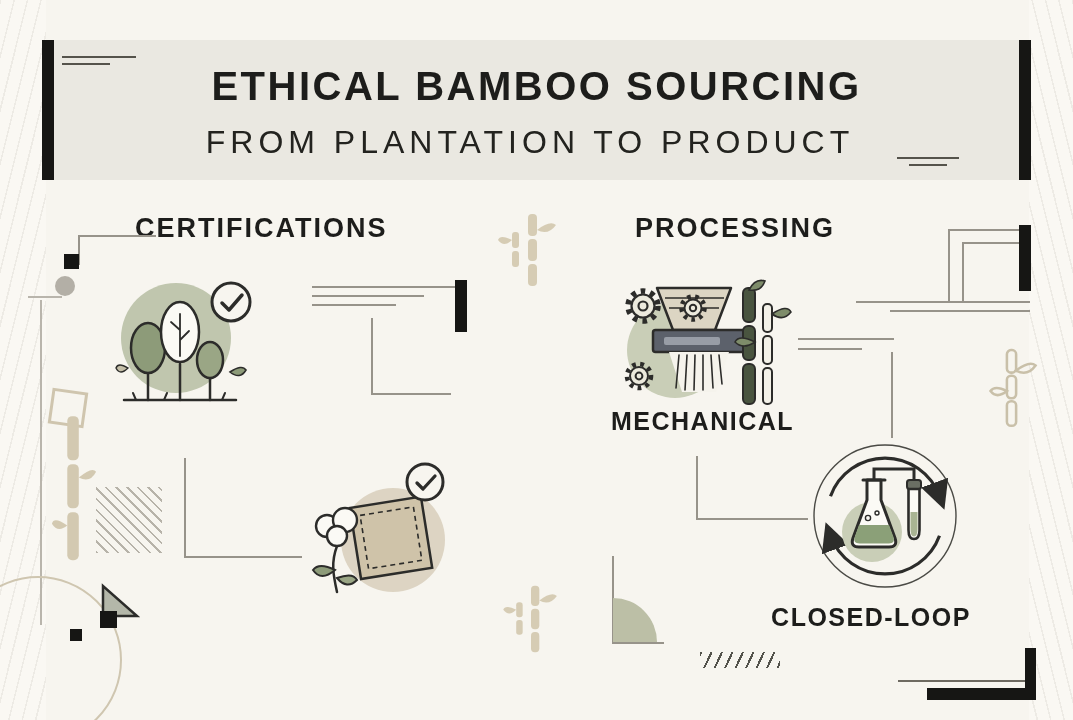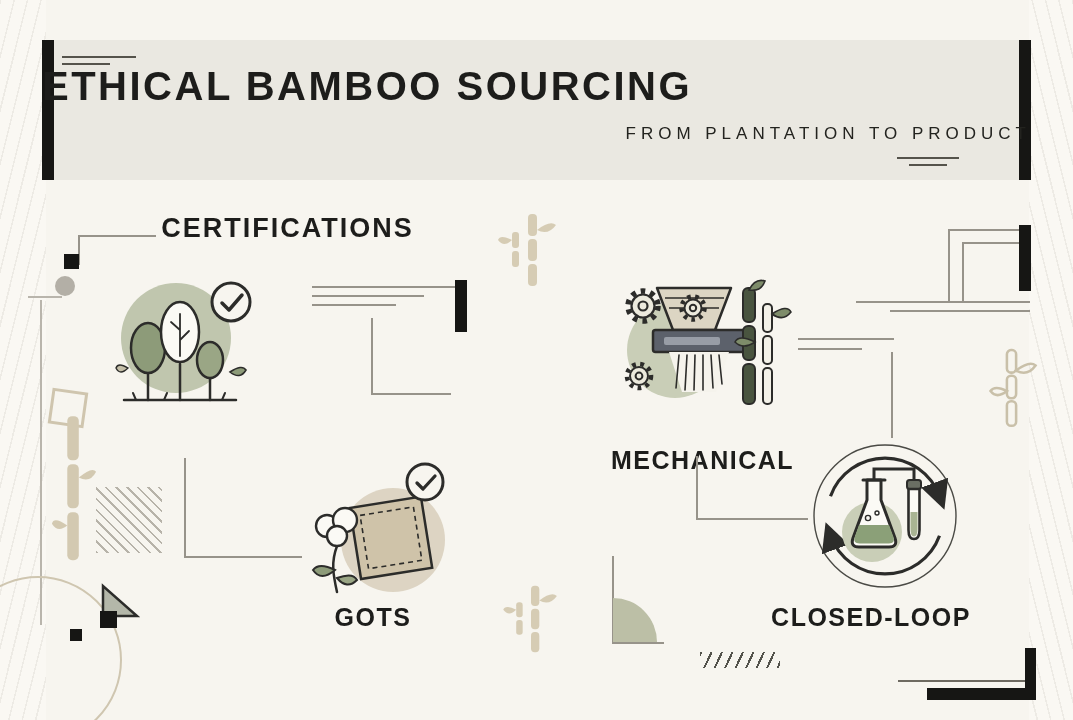--- a/index.html
+++ b/index.html
@@ -10,24 +10,24 @@
   .edge-texture:after{content:"";position:absolute;inset:0;
     background:repeating-linear-gradient(104deg, rgba(125,118,104,.10) 0 1.5px, rgba(0,0,0,0) 1.5px 13px);}
   .edge-texture.left{left:0;width:46px}
   .edge-texture.right{right:0;width:44px;transform:scaleX(-1)}
 
   .banner{position:absolute;left:42px;top:40px;width:989px;height:140px;background:#eae8e1}
   .endbar{position:absolute;top:0;bottom:0;width:12px;background:#161614}
   .endbar.left{left:0}
   .endbar.right{right:0}
   .banner-line{position:absolute;height:2px;background:#55534b}
-  .title{position:absolute;left:0;right:0;top:24px;font-size:40px;font-weight:800;letter-spacing:2.5px;color:#1d1d1b}
-  .subtitle{position:absolute;left:0;right:0;top:84px;text-align:right;font-size:17px;font-weight:500;letter-spacing:5px;color:#23231f}
-
-  .col-heading{position:absolute;font-size:27px;font-weight:800;letter-spacing:2px;text-align:center;color:#1d1d1b}
+  .title{position:absolute;left:0;right:0;top:24px;text-align:center;font-size:40px;font-weight:800;letter-spacing:2.5px;color:#1d1d1b}
+  .subtitle{position:absolute;left:0;right:13px;top:84px;text-align:center;font-size:32px;font-weight:500;letter-spacing:5px;color:#23231f}
+
+  .col-heading{position:absolute;font-size:27px;font-weight:800;letter-spacing:2px;color:#1d1d1b}
   .item-label{position:absolute;font-size:25px;font-weight:800;letter-spacing:1.5px;text-align:center;color:#1d1d1b}
 
   .hline{position:absolute;height:2px;background:#97938a}
   .vline{position:absolute;width:2px;background:#97938a}
   .faint{background:#b9b5ac}
   .thin{background:#6e6a61}
   .black-bar{position:absolute;background:#161614}
   .dot{position:absolute;border-radius:50%;background:#b3afa6}
   .hatch-square{position:absolute;background:repeating-linear-gradient(45deg,#b7b3a9 0 1.8px,rgba(0,0,0,0) 1.8px 7.5px)}
   .hatch-ticks{position:absolute;background:repeating-linear-gradient(115deg,#53524b 0 2px,rgba(0,0,0,0) 2px 9.5px)}
@@ -49,20 +49,21 @@
     <div class="endbar right"></div>
     <div class="banner-line" style="left:20px;top:16px;width:74px"></div>
     <div class="banner-line" style="left:20px;top:23px;width:48px"></div>
     <div class="banner-line" style="right:72px;bottom:21px;width:62px"></div>
     <div class="banner-line" style="right:84px;bottom:14px;width:38px"></div>
     <h1 class="title">ETHICAL BAMBOO SOURCING</h1>
     <h2 class="subtitle">FROM PLANTATION TO PRODUCT</h2>
   </header>
 
   <h3 class="col-heading" style="left:135px;top:213px;width:305px">CERTIFICATIONS</h3>
+  <h3 class="col-heading" style="left:635px;top:213px;width:302px">PROCESSING</h3>
 
   <svg class="abs" style="left:112px;top:272px" width="150" height="162" viewBox="0 0 150 162">
     <circle cx="64" cy="66" r="55" fill="#c0c6ae"></circle>
     <path d="M12 128 H124" stroke="#2c2c2a" stroke-width="2.5" stroke-linecap="round" fill="none"></path>
     <path d="M24 128 l-3 -7 M52 128 l3 -7 M110 128 l3 -7" stroke="#2c2c2a" stroke-width="2" stroke-linecap="round" fill="none"></path>
     <path d="M36 128 V98 M68 128 V92 M98 128 V104" stroke="#2c2c2a" stroke-width="2.5" stroke-linecap="round" fill="none"></path>
     <ellipse cx="36" cy="76" rx="17" ry="25" fill="#8d9b79" stroke="#2c2c2a" stroke-width="2.5"></ellipse>
     <ellipse cx="68" cy="60" rx="19" ry="30" fill="#fbfaf5" stroke="#2c2c2a" stroke-width="2.5"></ellipse>
     <path d="M68 42 V84 M68 58 L59 50 M68 68 L77 59" stroke="#2c2c2a" stroke-width="1.8" stroke-linecap="round" fill="none"></path>
     <ellipse cx="98" cy="88" rx="13" ry="18" fill="#9aa685" stroke="#2c2c2a" stroke-width="2.5"></ellipse>
@@ -80,21 +81,20 @@
     </g>
     <path d="M44 134 C40 116 38 104 44 88" stroke="#2c2c2a" stroke-width="2.5" fill="none" stroke-linecap="round"></path>
     <path d="M42 112 Q26 104 20 112 Q28 124 42 112 Z" fill="#8d9b79" stroke="#2c2c2a" stroke-width="2"></path>
     <path d="M44 120 Q60 114 64 122 Q54 132 44 120 Z" fill="#9aa685" stroke="#2c2c2a" stroke-width="2"></path>
     <circle cx="34" cy="68" r="11" fill="#fbfaf5" stroke="#2c2c2a" stroke-width="2.4"></circle>
     <circle cx="52" cy="62" r="12" fill="#fbfaf5" stroke="#2c2c2a" stroke-width="2.4"></circle>
     <circle cx="44" cy="78" r="10" fill="#fbfaf5" stroke="#2c2c2a" stroke-width="2.4"></circle>
     <circle cx="132" cy="24" r="18" fill="#f7f5ef" stroke="#2c2c2a" stroke-width="3"></circle>
     <path d="M124 25 l6 6 l12 -13" stroke="#2c2c2a" stroke-width="3.3" fill="none" stroke-linecap="round" stroke-linejoin="round"></path>
   </svg>
-  <div class="item-label" style="left:293px;top:603px;width:160px">GOTS</div>
 
   <svg class="abs" style="left:605px;top:278px" width="190" height="140" viewBox="0 0 190 140">
     <circle cx="70" cy="72" r="48" fill="#c9ceb7"></circle>
     <path d="M52 10 L126 10 L110 52 L68 52 Z" fill="#dcd5c3" stroke="#2c2c2a" stroke-width="2.5" stroke-linejoin="round"></path>
     <path d="M60 20 H119 M64 30 H114" stroke="#2c2c2a" stroke-width="1.4" fill="none"></path>
     <rect x="48" y="52" width="92" height="22" rx="2.5" fill="#5c616b" stroke="#2c2c2a" stroke-width="2.5"></rect>
     <rect x="59" y="59" width="56" height="8" rx="2" fill="#989da6"></rect>
     <path d="M64 74 L124 74 L111 114 L77 114 Z" fill="#f5f3ec"></path>
     <path d="M74 77 L71 110 M82 77 L80 112 M90 77 L89 112 M98 77 L98 112 M106 77 L108 110 M114 77 L117 106" stroke="#2c2c2a" stroke-width="1.6" fill="none" stroke-linecap="round"></path>
     <g>
@@ -117,21 +117,21 @@
       <rect x="138" y="48" width="12" height="34" rx="5" fill="#49543f" stroke="#2c2c2a" stroke-width="2"></rect>
       <rect x="138" y="86" width="12" height="40" rx="5" fill="#49543f" stroke="#2c2c2a" stroke-width="2"></rect>
       <rect x="158" y="26" width="9" height="28" rx="4" fill="#f3f1e8" stroke="#2c2c2a" stroke-width="2"></rect>
       <rect x="158" y="58" width="9" height="28" rx="4" fill="#f3f1e8" stroke="#2c2c2a" stroke-width="2"></rect>
       <rect x="158" y="90" width="9" height="36" rx="4" fill="#f3f1e8" stroke="#2c2c2a" stroke-width="2"></rect>
       <path d="M167 36 Q182 26 186 34 Q178 44 167 36 Z" fill="#7e8c6a" stroke="#2c2c2a" stroke-width="1.6"></path>
       <path d="M150 64 Q134 56 130 64 Q138 72 150 64 Z" fill="#7e8c6a" stroke="#2c2c2a" stroke-width="1.6"></path>
       <path d="M144 12 Q150 0 160 3 Q156 14 144 12 Z" fill="#7e8c6a" stroke="#2c2c2a" stroke-width="1.6"></path>
     </g>
   </svg>
-  <div class="item-label" style="left:595px;top:446px;width:215px">MECHANICAL</div>
+  <div class="item-label" style="left:595px;top:407px;width:215px">MECHANICAL</div>
 
   <svg class="abs" style="left:806px;top:436px" width="158" height="162" viewBox="0 0 158 162">
     <defs>
       <marker id="ah" markerWidth="9" markerHeight="9" refX="4.5" refY="4.5" orient="auto">
         <path d="M0 0 L9 4.5 L0 9 Z" fill="#2c2c2a"></path>
       </marker>
     </defs>
     <circle cx="79" cy="80" r="71" fill="none" stroke="#4a4a45" stroke-width="1.4"></circle>
     <path d="M24.5 60.2 A58 58 0 0 1 133.5 60.2" fill="none" stroke="#2c2c2a" stroke-width="3.2" marker-end="url(#ah)"></path>
     <path d="M133.5 99.8 A58 58 0 0 1 24.5 99.8" fill="none" stroke="#2c2c2a" stroke-width="3.2" marker-end="url(#ah)"></path>

